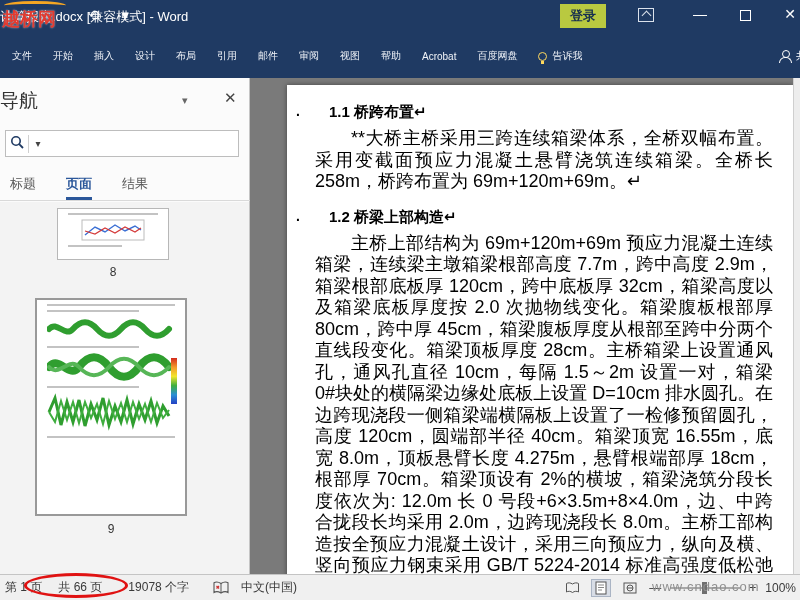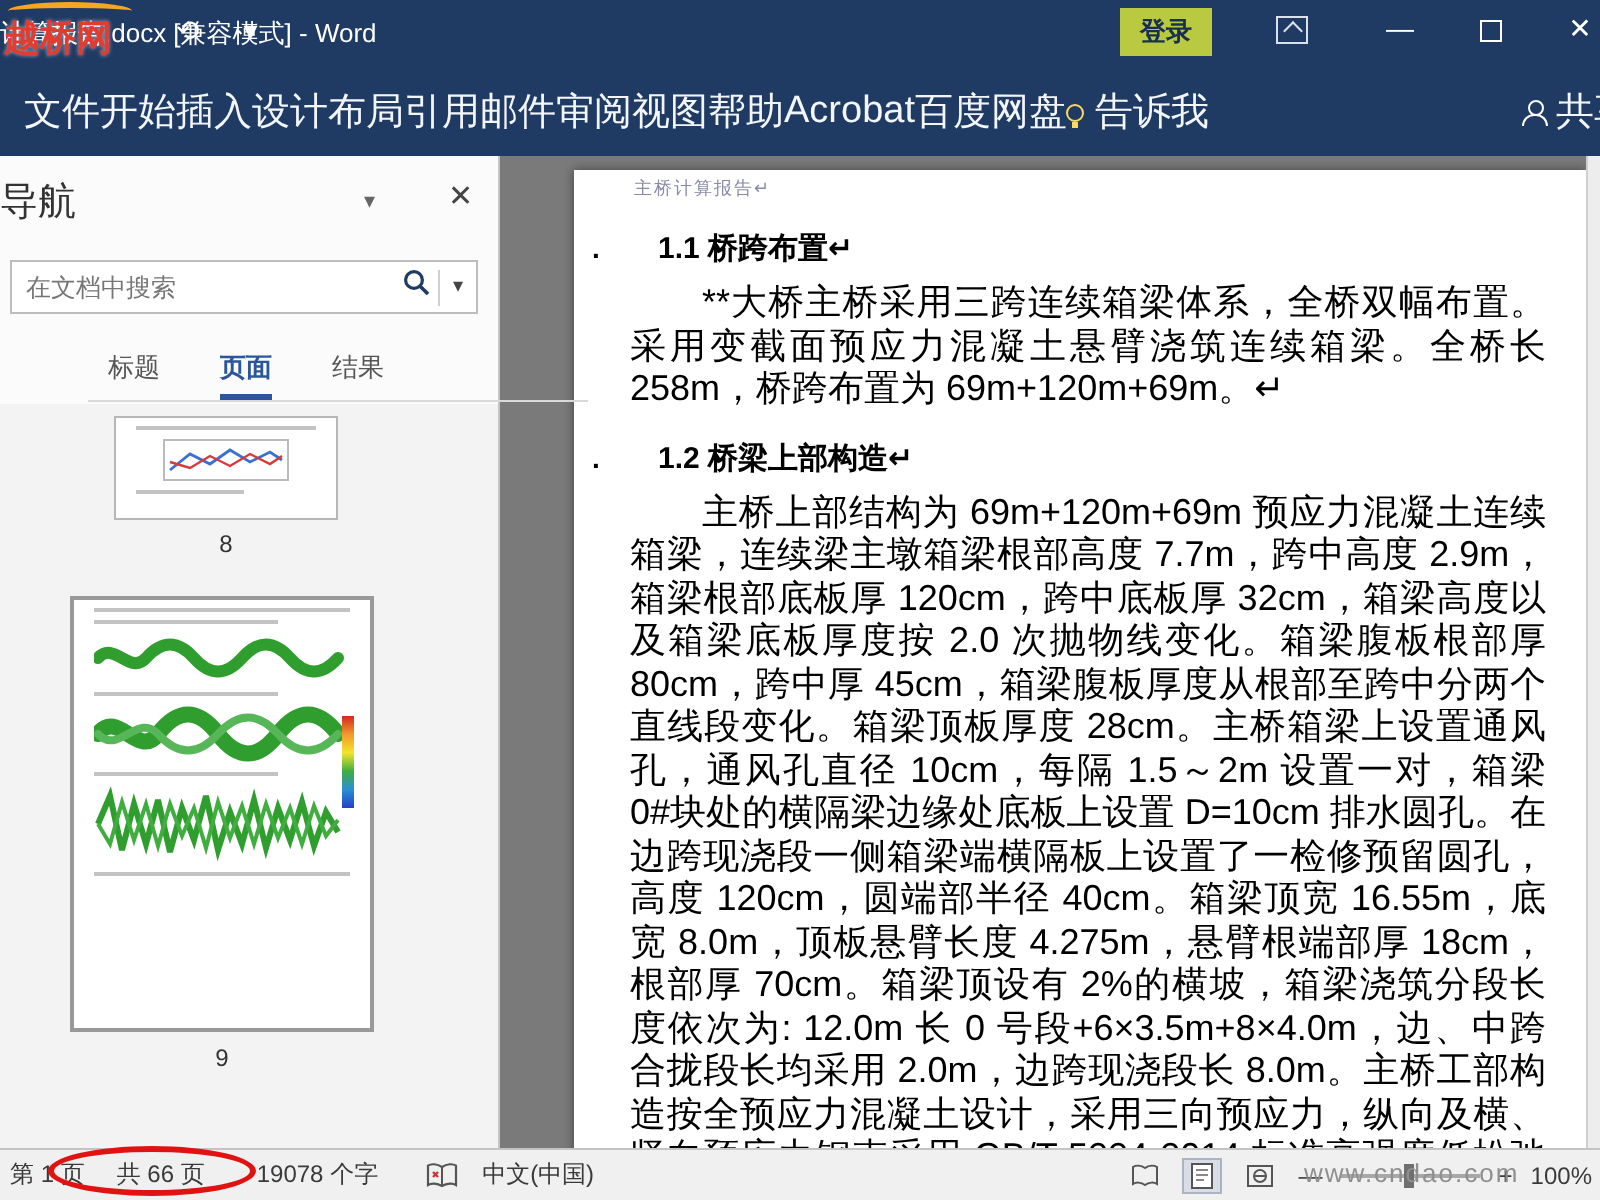--- a/index.html
+++ b/index.html
@@ -13,42 +13,42 @@
   .win-title { position:absolute; left:0; right:0; top:8px; text-align:left; font-size:13px; color:#fff; pointer-events:none; }
   .signin { position:absolute; left:560px; top:4px; padding:3px 10px; background:#b9c940; color:#17304f; font-size:13px; font-weight:bold; }
   .ribbon-display { position:absolute; left:638px; top:8px; width:16px; height:14px; border:1px solid #dbe2ec; }
   .ribbon-display::after { content:""; position:absolute; left:4px; top:3px; width:6px; height:6px; border-left:1px solid #dbe2ec; border-top:1px solid #dbe2ec; transform:rotate(45deg); }
   .ctrl { position:absolute; top:6px; font-size:14px; color:#fff; width:24px; text-align:center; }
   .ctrl-min { left:688px; }
   .ctrl-max { left:740px; top:10px; width:11px; height:11px; border:1px solid #fff; }
   .ctrl-close { left:778px; }
 
   
-  .tabrow { position:absolute; left:0; top:34px; width:800px; height:44px; background:#1f3a63; display:flex; align-items:center; padding-left:12px; color:#f2f5fa; font-size:19px; z-index:5; }
+  .tabrow { position:absolute; left:0; top:34px; width:800px; height:44px; background:#1f3a63; display:flex; align-items:center; gap:21px; padding-left:12px; color:#f2f5fa; font-size:10px; z-index:5;justify-content:center; }
   .tabrow .tab { white-space:nowrap; }
   .tellme { display:flex; align-items:center; gap:5px; }
   .bulb { width:9px; height:9px; border:1.5px solid #ffd95e; border-radius:50%; position:relative; }
   .bulb::after { content:""; position:absolute; left:2px; top:8px; width:3px; height:3px; background:#ffd95e; }
   .share { margin-left:auto; margin-right:-16px; display:flex; align-items:center; gap:5px; }
   .person { width:12px; height:12px; position:relative; }
   .person::before { content:""; position:absolute; left:3px; top:0; width:6px; height:6px; border:1px solid #fff; border-radius:50%; }
   .person::after { content:""; position:absolute; left:0; top:7px; width:11px; height:5px; border:1px solid #fff; border-bottom:none; border-radius:6px 6px 0 0; }
 
   
   .navpane { position:absolute; left:0; top:78px; width:250px; height:496px; background:#fbfbfb; border-right:1px solid #c5c5c5; z-index:3; }
   .nav-title { position:absolute; left:0; top:10px; font-size:19px; color:#333; }
   .nav-caret { position:absolute; left:182px; top:16px; font-size:11px; color:#666; }
   .nav-close { position:absolute; left:224px; top:11px; font-size:15px; color:#444; }
   .searchbox { position:absolute; left:5px; top:52px; width:234px; height:27px; background:#fff; border:1px solid #bdbdbd; display:flex; align-items:center; }
   .searchbox input { flex:1; height:100%; border:none; outline:none; font-size:12.5px; padding-left:7px; color:#333; background:transparent; font-family:inherit; }
   .searchbox input::placeholder { color:#767676; }
   .search-icn { width:22px; text-align:center; }
   .search-div { width:1px; height:18px; background:#d0d0d0; }
   .search-caret { width:18px; text-align:center; font-size:10px; color:#444; }
-  .navtabs { position:absolute; left:0; top:92px; width:250px; height:31px; border-bottom:1px solid #d9d9d9; display:flex; gap:30px; padding-left:10px; font-size:13px; color:#555; align-items:flex-end;margin-left:44px; }
+  .navtabs { position:absolute; left:0; top:92px; width:250px; height:31px; border-bottom:1px solid #d9d9d9; display:flex; gap:30px; padding-left:10px; font-size:13px; color:#555; align-items:flex-end; }
   .navtabs .ntab { padding-bottom:7px; }
   .navtabs .ntab.active { color:#2b579a; font-weight:bold; border-bottom:3px solid #2b579a; padding-bottom:4px; }
   .thumbarea { position:absolute; left:0; top:124px; width:249px; bottom:0; background:#f3f3f3; overflow:hidden; }
   .thumb { background:#fff; border:1px solid #b7b7b7; position:absolute; overflow:hidden; }
   .thumb8 { left:57px; top:6px; width:112px; height:52px; }
   .thumb9 { left:35px; top:96px; width:152px; height:218px; border:2px solid #999; }
   .plabel { position:absolute; text-align:center; font-size:12px; color:#333; }
   .plabel8 { left:57px; top:63px; width:112px; }
   .plabel9 { left:35px; top:320px; width:152px; }
   .tbar { background:#c3c3c3; height:2px; margin:4px 10px; }
@@ -127,21 +127,20 @@
     <span>共享</span>
   </span>
 </div>
 
 <div class="navpane">
   <div class="nav-title">导航</div>
   <div class="nav-caret">▾</div>
   <div class="nav-close">✕</div>
 
   <div class="searchbox">
-    <input type="text" placeholder="在文档中搜索" style="">
     <span class="search-icn">
       <svg width="14" height="14" viewBox="0 0 14 14">
           <circle cx="6" cy="6" r="4.2" fill="none" stroke="#1f3a63" stroke-width="1.6"></circle>
           <line x1="9.2" y1="9.2" x2="13" y2="13" stroke="#1f3a63" stroke-width="1.8"></line>
         </svg>
     </span>
     <span class="search-div"></span>
     <span class="search-caret">▾</span>
   </div>
 
@@ -181,21 +180,20 @@
         <polyline points="2,20 8,30 14,9 20,28 26,10 32,31 38,10 44,26 50,12 56,32 62,9 68,27 74,11 80,30 86,10 92,27 98,12 104,30 110,11 116,26 122,18" fill="none" stroke="#3fae3f" stroke-width="2"></polyline>
       </svg>
       <div class="tbar"></div>
     </div>
     <div class="plabel plabel9">9</div>
   </div>
 </div>
 
 <div class="docarea">
   <div class="page">
-    <div class="pghead">主桥计算报告↵</div>
 
     <div class="sec">
       <span class="bullet">.</span>
       <div class="h2">1.1  桥跨布置↵</div>
     </div>
     <div class="para">**大桥主桥采用三跨连续箱梁体系，全桥双幅布置。采用变截面预应力混凝土悬臂浇筑连续箱梁。全桥长 258m，桥跨布置为 69m+120m+69m。↵</div>
 
     <div class="sec">
       <span class="bullet">.</span>
       <div class="h2">1.2  桥梁上部构造↵</div>

